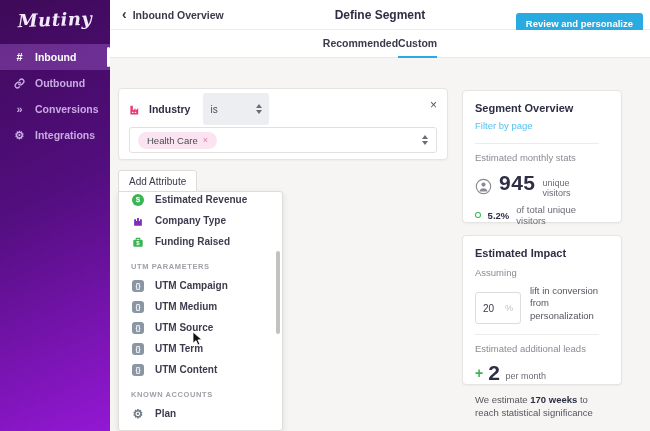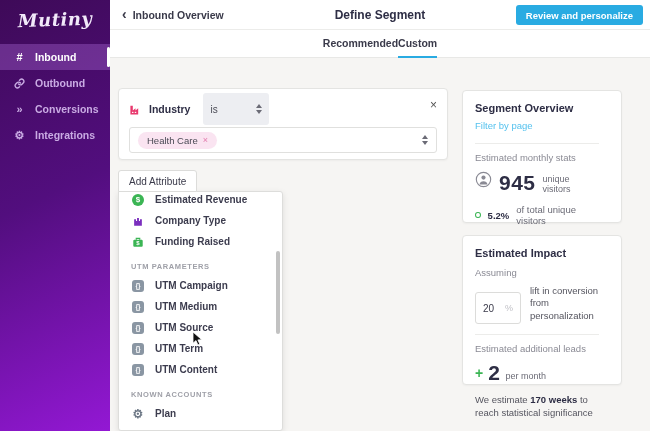--- a/index.html
+++ b/index.html
@@ -26,21 +26,21 @@
   .nav-ic svg{display:block;}
 
   
   .topbar{position:absolute;left:110px;top:0;width:540px;height:30px;background:#fff;
     border-bottom:1px solid #ECECEA;}
   .back{position:absolute;left:12px;top:0;height:30px;display:flex;align-items:center;
     gap:6px;color:#3A3A4A;font-size:10.5px;font-weight:bold;cursor:pointer;}
   .back .chev{font-size:14px;font-weight:bold;color:#3A3A4A;line-height:1;margin-top:-2px;}
   .page-title{position:absolute;left:0;right:0;top:0;height:30px;display:flex;
     align-items:center;justify-content:center;font-size:12px;font-weight:bold;color:#2E2E45;}
-  .btn-primary{position:absolute;right:7px;top:5px;height:20px;padding:0 10px;
+  .btn-primary{position:absolute;right:7px;top:13px;height:20px;padding:0 10px;
     background:#29ABE2;border:none;border-radius:3px;color:#fff;font-size:9.5px;
     font-weight:bold;font-family:inherit;cursor:pointer;}
 
   
   .tabsbar{position:absolute;left:110px;top:30px;width:540px;height:28px;background:#fff;
     border-bottom:1px solid #E8E8E6;display:flex;justify-content:center;}
   .tab{height:28px;line-height:26px;font-size:10.5px;font-weight:bold;color:#3A3A4A;
     cursor:pointer;border-bottom:2px solid transparent;}
   .tab.active{border-bottom:2px solid #29ABE2;}
 
@@ -91,21 +91,21 @@
   
   .card{position:absolute;background:#fff;border:1px solid #E4E4E2;border-radius:4px;
     box-shadow:0 1px 2px rgba(0,0,0,.04);}
   .card-overview{left:462px;top:90px;width:160px;height:133px;}
   .card-impact{left:462px;top:235px;width:160px;height:150px;}
   .card h3{margin:0;font-size:11px;font-weight:bold;color:#2E2E45;}
   .card .pad{padding:11px 22px 0 12px;}
   .link{font-size:9.5px;color:#53C1EE;cursor:pointer;margin-top:6px;display:inline-block;}
   .divider{border-top:1px solid #ECECEA;margin-top:10px;}
   .muted{font-size:9.5px;color:#8A8A94;}
-  .big-row{display:flex;align-items:flex-start;gap:7px;margin-top:8px;}
+  .big-row{display:flex;align-items:flex-end;gap:7px;margin-top:8px;}
   .big-num{font-size:21px;font-weight:bold;color:#2E2E45;letter-spacing:.5px;}
   .big-unit{font-size:9px;color:#6B6B76;position:relative;top:3px;}
   .stat-row{display:flex;align-items:center;gap:7px;margin-top:9px;}
   .green-dot{width:6px;height:6px;border:1.5px solid #3BB554;border-radius:50%;}
   .stat-val{font-size:9.5px;font-weight:bold;color:#2E2E45;}
   .stat-lbl{font-size:9.5px;color:#6B6B76;}
   .lift-row{display:flex;gap:9px;margin-top:6px;}
   .lift-input{width:46px;height:32px;border:1px solid #DCDCDA;border-radius:3px;display:flex;
     align-items:center;justify-content:space-between;padding:0 7px;flex:none;margin-top:8px;}
   .lift-input .val{font-size:10px;color:#3A3A4A;}

